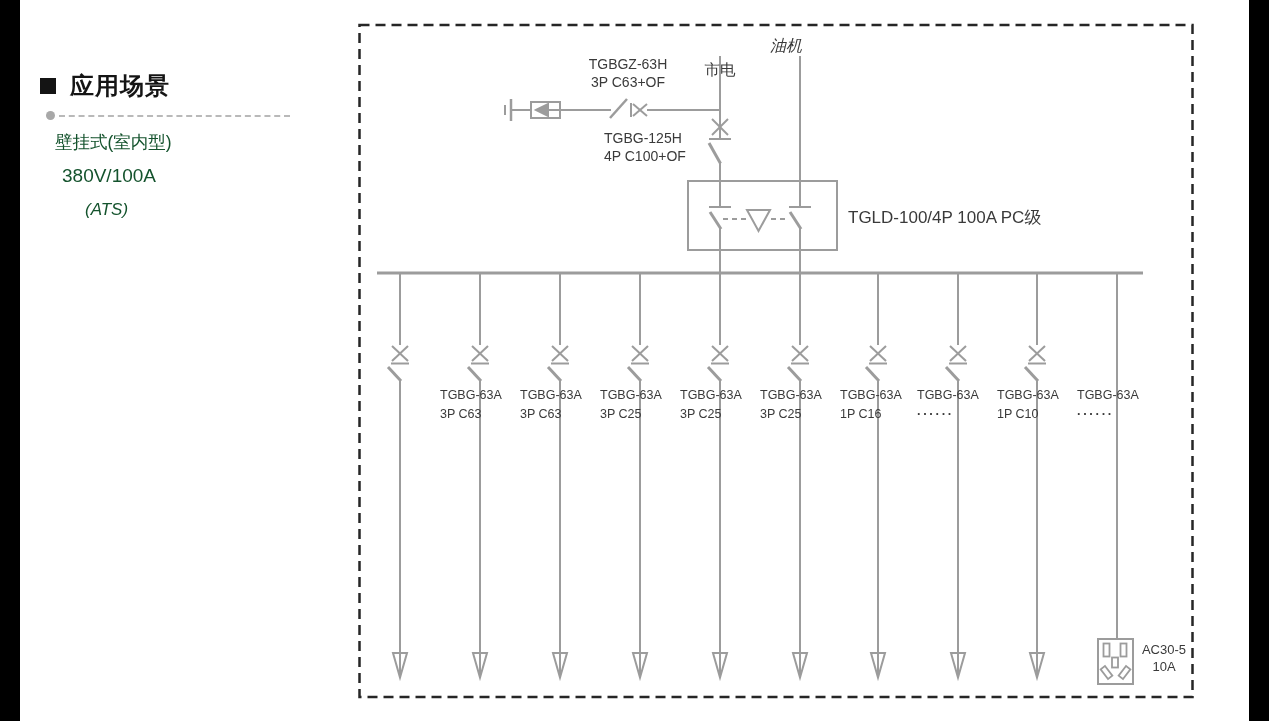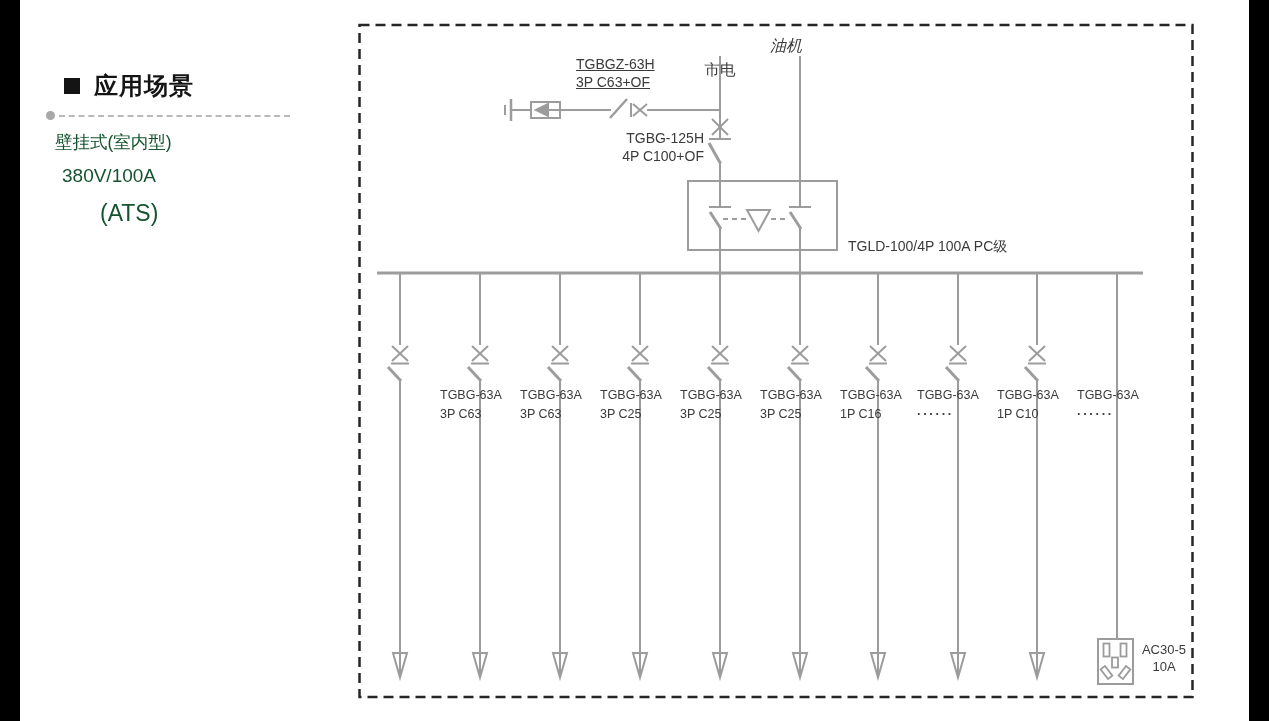--- a/index.html
+++ b/index.html
@@ -9,41 +9,41 @@
   }
   *{margin:0;padding:0;box-sizing:border-box;}
   html,body{width:1269px;height:721px;background:#ffffff;overflow:hidden;
     font-family:"Liberation Sans","DejaVu Sans",sans-serif;}
   .stage{position:absolute;left:0;top:0;width:1269px;height:721px;background:#ffffff;}
   .edge-bar{position:absolute;top:0;height:721px;background:#000;}
   .edge-bar.left{left:0;width:20px;}
   .edge-bar.right{left:1249px;width:20px;}
 
   
-  .heading-row{position:absolute;left:64px;top:70px;display:flex;align-items:center;gap:14px;}
+  .heading-row{position:absolute;left:40px;top:70px;display:flex;align-items:center;gap:14px;}
   .bullet-square{width:16px;height:16px;background:#141414;display:inline-block;}
   .heading-text{font-size:24px;font-weight:bold;color:#141414;letter-spacing:1px;white-space:nowrap;}
   .separator{position:absolute;left:46px;top:111px;width:244px;display:flex;align-items:center;}
   .sep-dot{width:9px;height:9px;border-radius:50%;background:#a8a8a8;flex:none;}
   .sep-line{flex:1;border-top:2px dashed #b9b9b9;margin-left:4px;}
   .side-line{position:absolute;color:#14532d;white-space:nowrap;}
   .side-line.l1{left:55px;top:130px;font-size:17.5px;}
   .side-line.l2{left:62px;top:165px;font-size:19px;}
-  .side-line.l3{left:100px;top:200px;font-size:23px;}
+  .side-line.l3{left:85px;top:200px;font-size:17px;font-style:italic;}
 
   
   .diagram-svg{position:absolute;left:0;top:0;width:1269px;height:721px;}
 
   
   .dlabel{position:absolute;color:var(--txt);white-space:nowrap;}
   .lbl-mains{left:690px;top:36px;width:60px;text-align:center;font-size:15.5px;margin-top:24px;}
   .lbl-gen{left:770px;top:36px;width:60px;font-size:16px;font-style:italic;}
-  .lbl-spd{left:576px;top:56px;width:104px;text-align:left;font-size:14px;line-height:17.5px;text-decoration:underline;}
-  .lbl-mainbrk{left:604px;top:129px;width:100px;text-align:right;font-size:14px;line-height:18px;}
-  .lbl-ats{left:848px;top:206px;font-size:14px;margin-top:32px;}
+  .lbl-spd{left:576px;top:56px;width:104px;text-align:center;font-size:14px;line-height:17.5px;}
+  .lbl-mainbrk{left:604px;top:129px;width:100px;text-align:left;font-size:14px;line-height:18px;}
+  .lbl-ats{left:848px;top:206px;font-size:17px;}
   .br-lbl{position:absolute;top:386px;width:78px;font-size:12.5px;line-height:19px;color:var(--txt);margin-left:36px;}
   .br-lbl .dots{font-weight:bold;letter-spacing:2px;}
   .lbl-socket{left:1136px;top:641px;width:56px;text-align:center;font-size:13px;line-height:17px;}
 </style>
 </head>
 <body>
 
 <div class="stage">
 
   <div class="edge-bar left"></div>

